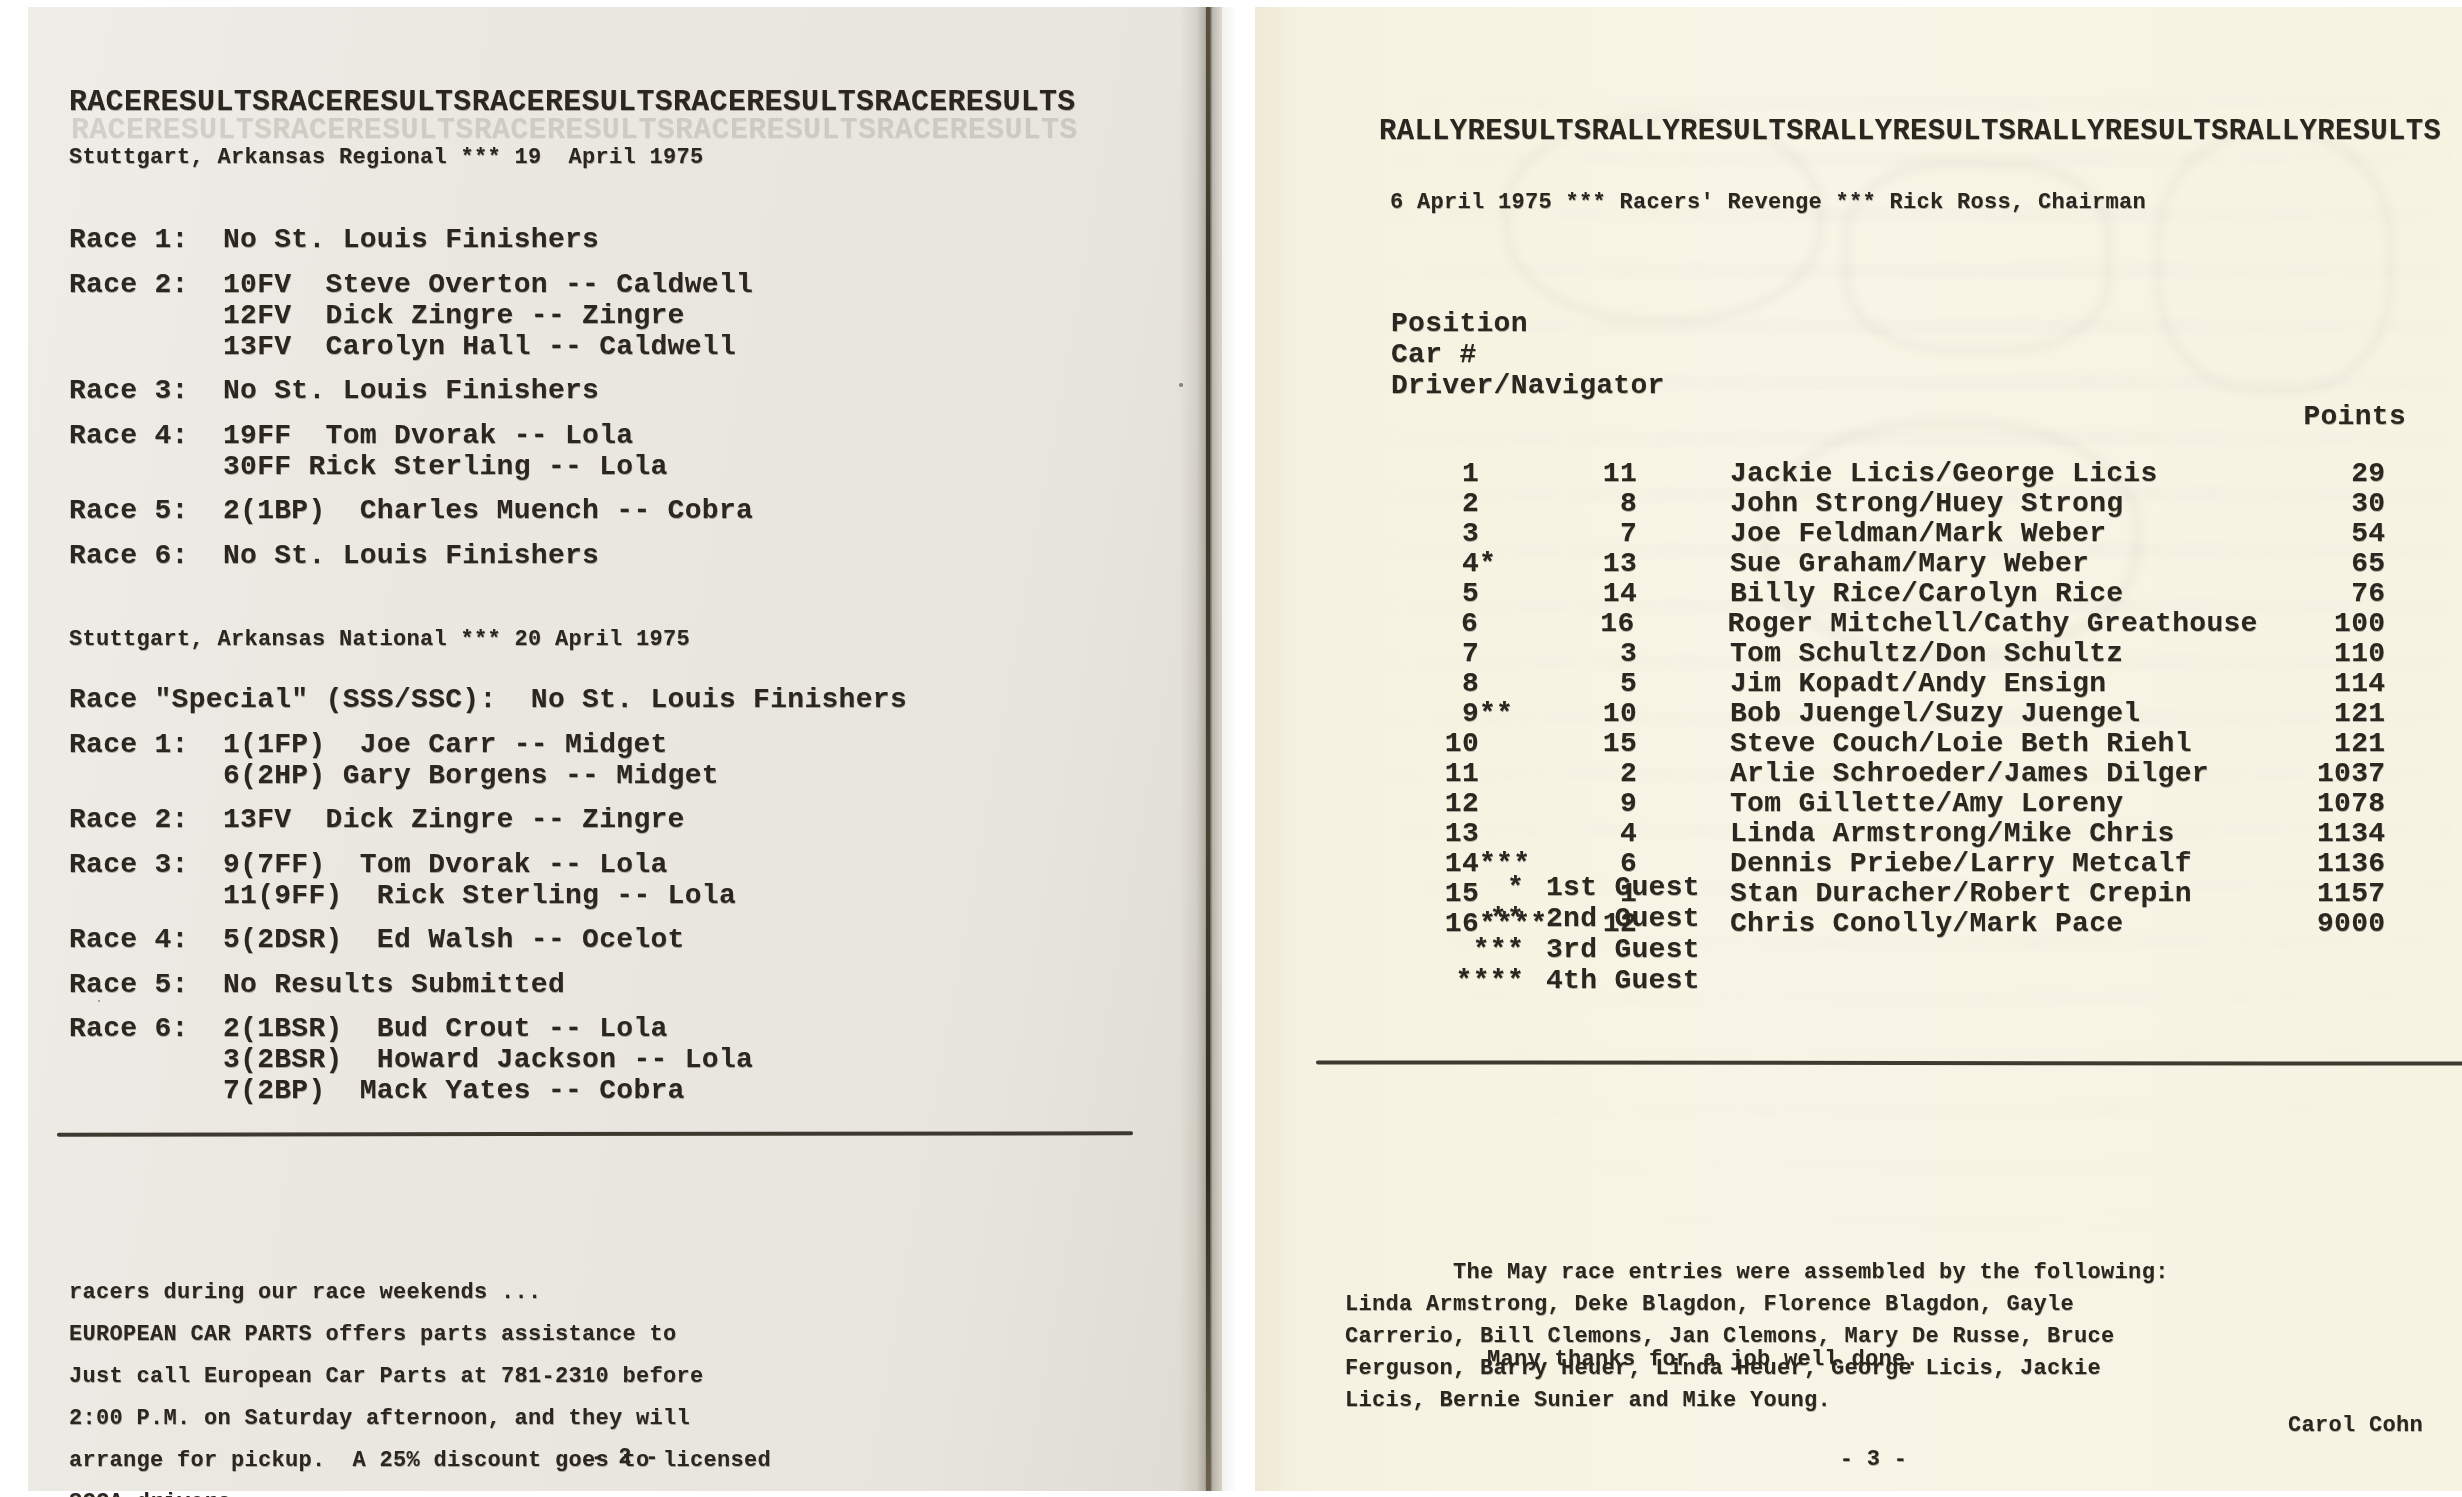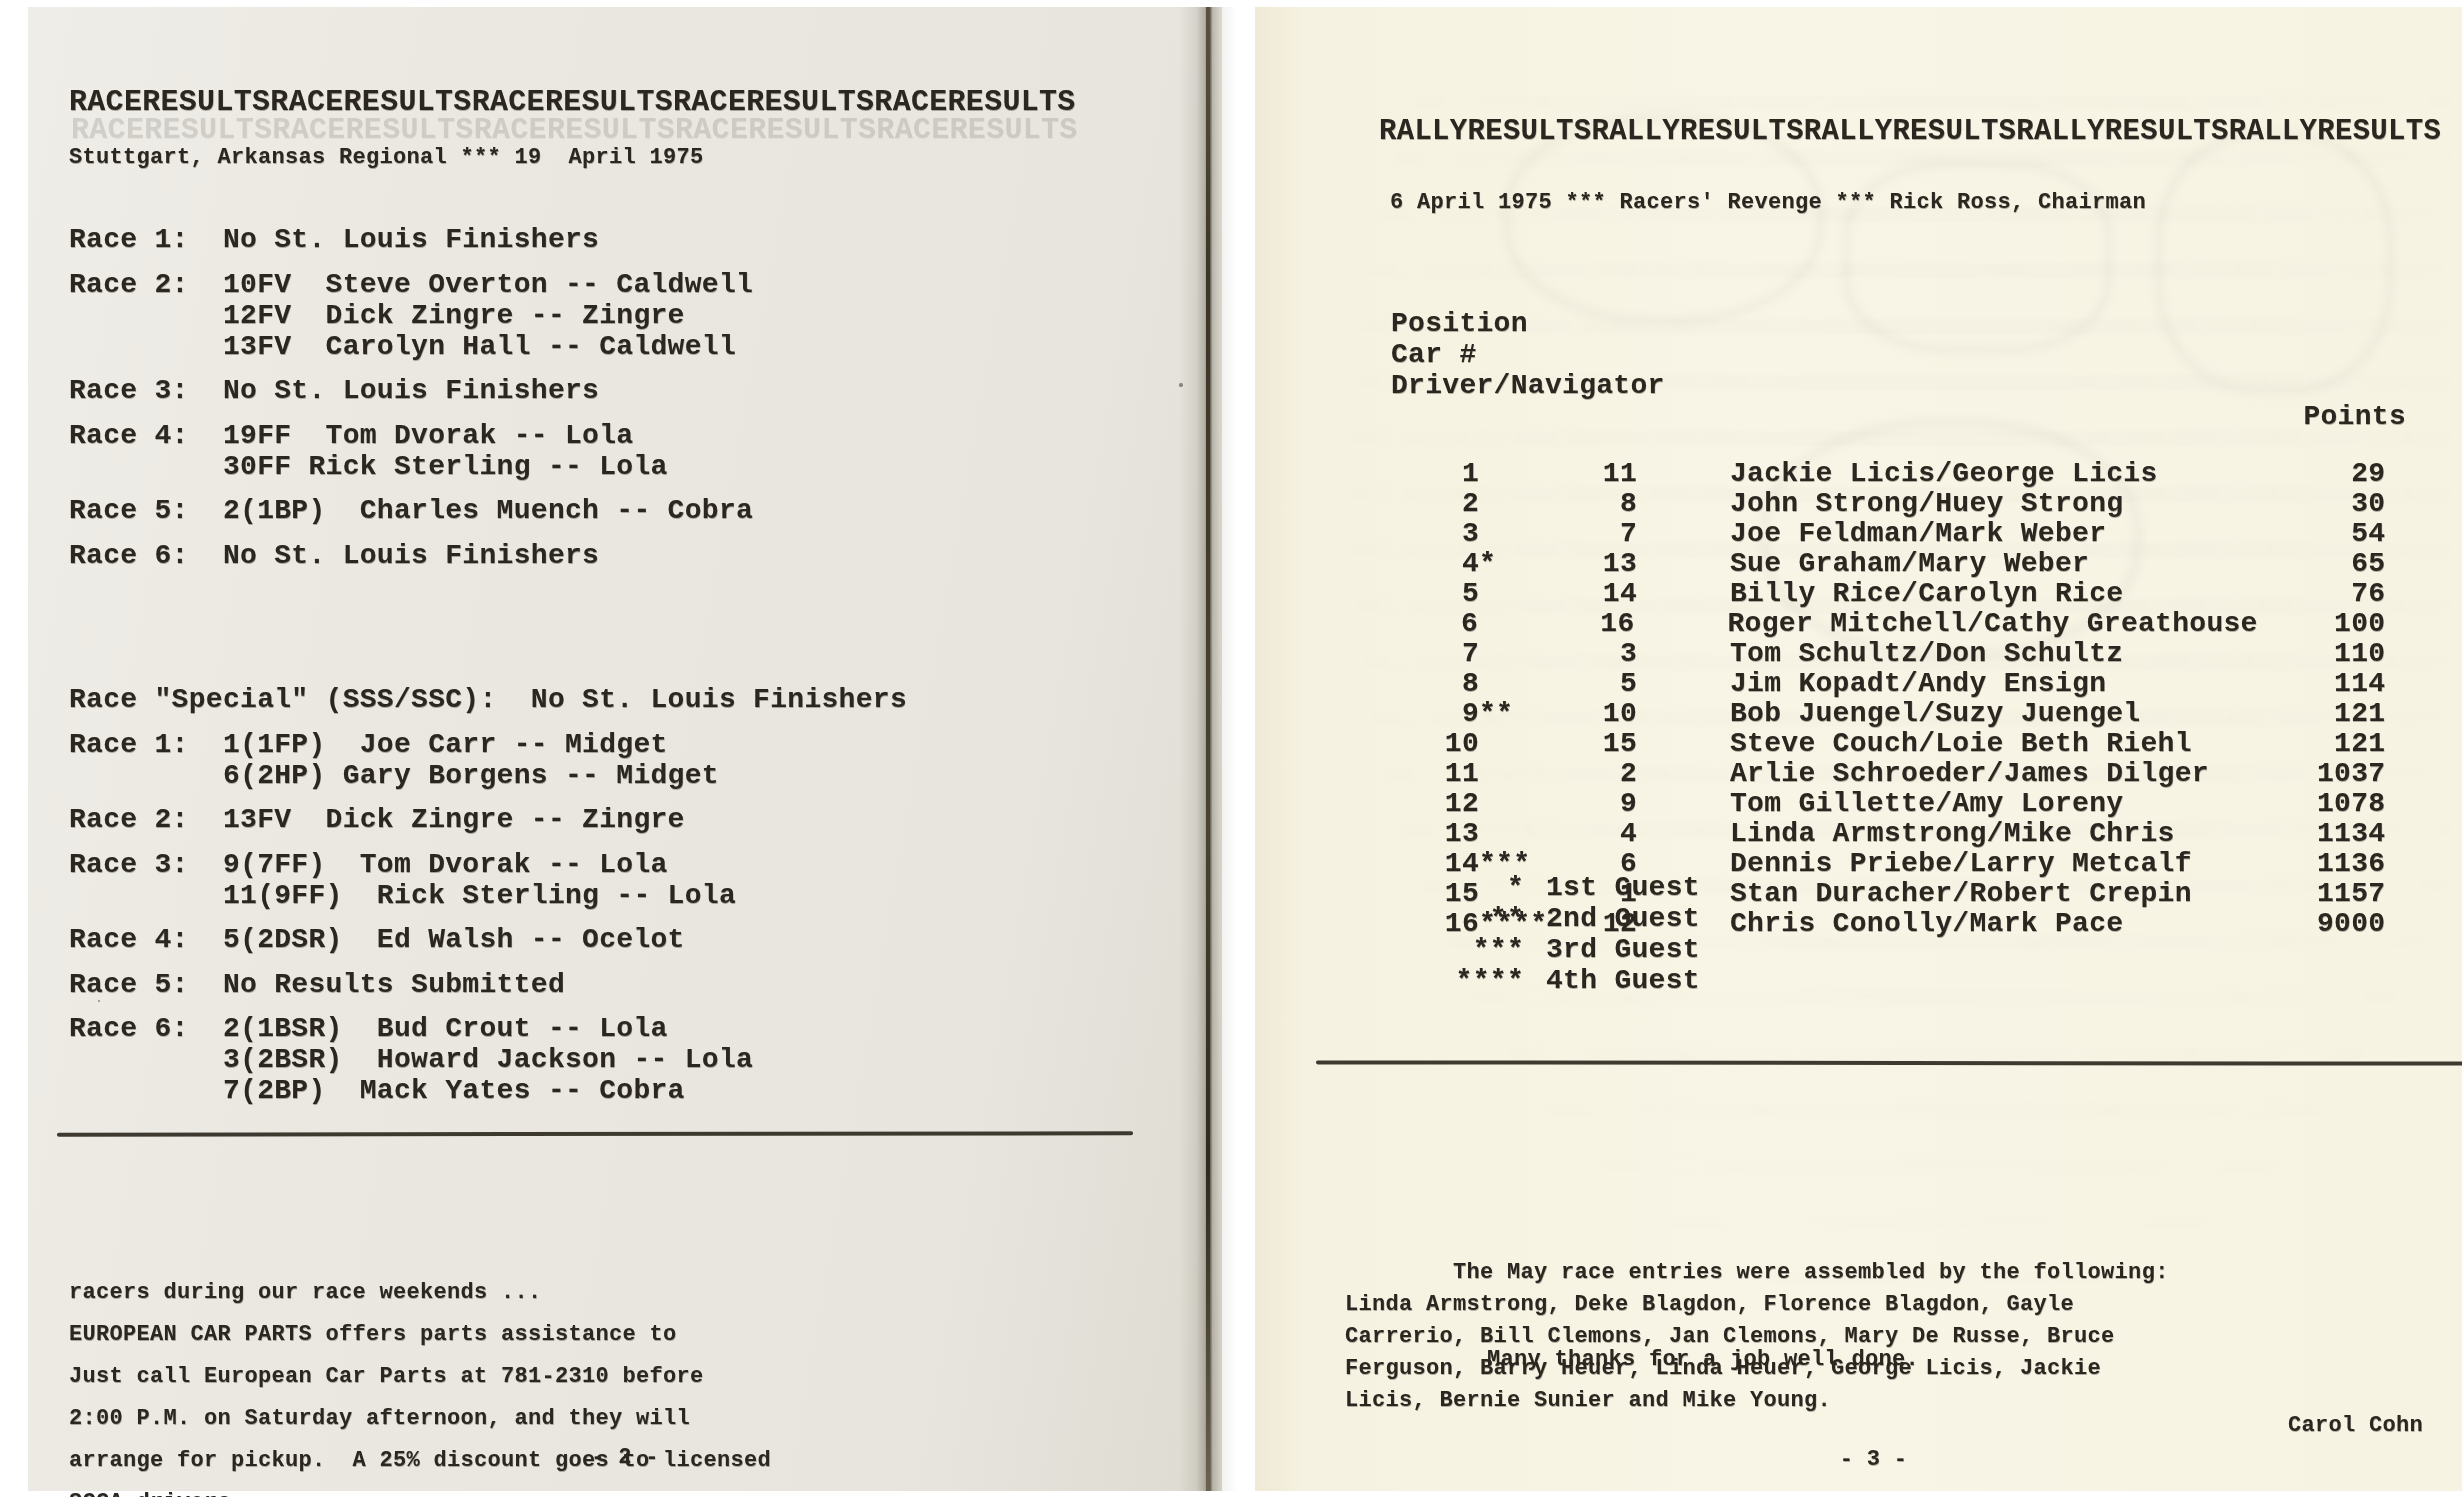--- a/index.html
+++ b/index.html
@@ -91,20 +91,21 @@
       <pre class="race-block">Race 2:  10FV  Steve Overton -- Caldwell
          12FV  Dick Zingre -- Zingre
          13FV  Carolyn Hall -- Caldwell</pre>
       <pre class="race-block">Race 3:  No St. Louis Finishers</pre>
       <pre class="race-block">Race 4:  19FF  Tom Dvorak -- Lola
          30FF Rick Sterling -- Lola</pre>
       <pre class="race-block">Race 5:  2(1BP)  Charles Muench -- Cobra</pre>
       <pre class="race-block">Race 6:  No St. Louis Finishers</pre>
     </div>
 
+  <div class="txt" style="left:41px;top:617px;">Stuttgart, Arkansas National *** 20 April 1975</div>
 
   <div class="race-list" style="left:41px;top:677px;">
 
   <pre class="race-block">Race "Special" (SSS/SSC):  No St. Louis Finishers</pre>
       <pre class="race-block">Race 1:  1(1FP)  Joe Carr -- Midget
          6(2HP) Gary Borgens -- Midget</pre>
       <pre class="race-block">Race 2:  13FV  Dick Zingre -- Zingre</pre>
       <pre class="race-block">Race 3:  9(7FF)  Tom Dvorak -- Lola
          11(9FF)  Rick Sterling -- Lola</pre>
       <pre class="race-block">Race 4:  5(2DSR)  Ed Walsh -- Ocelot</pre>

